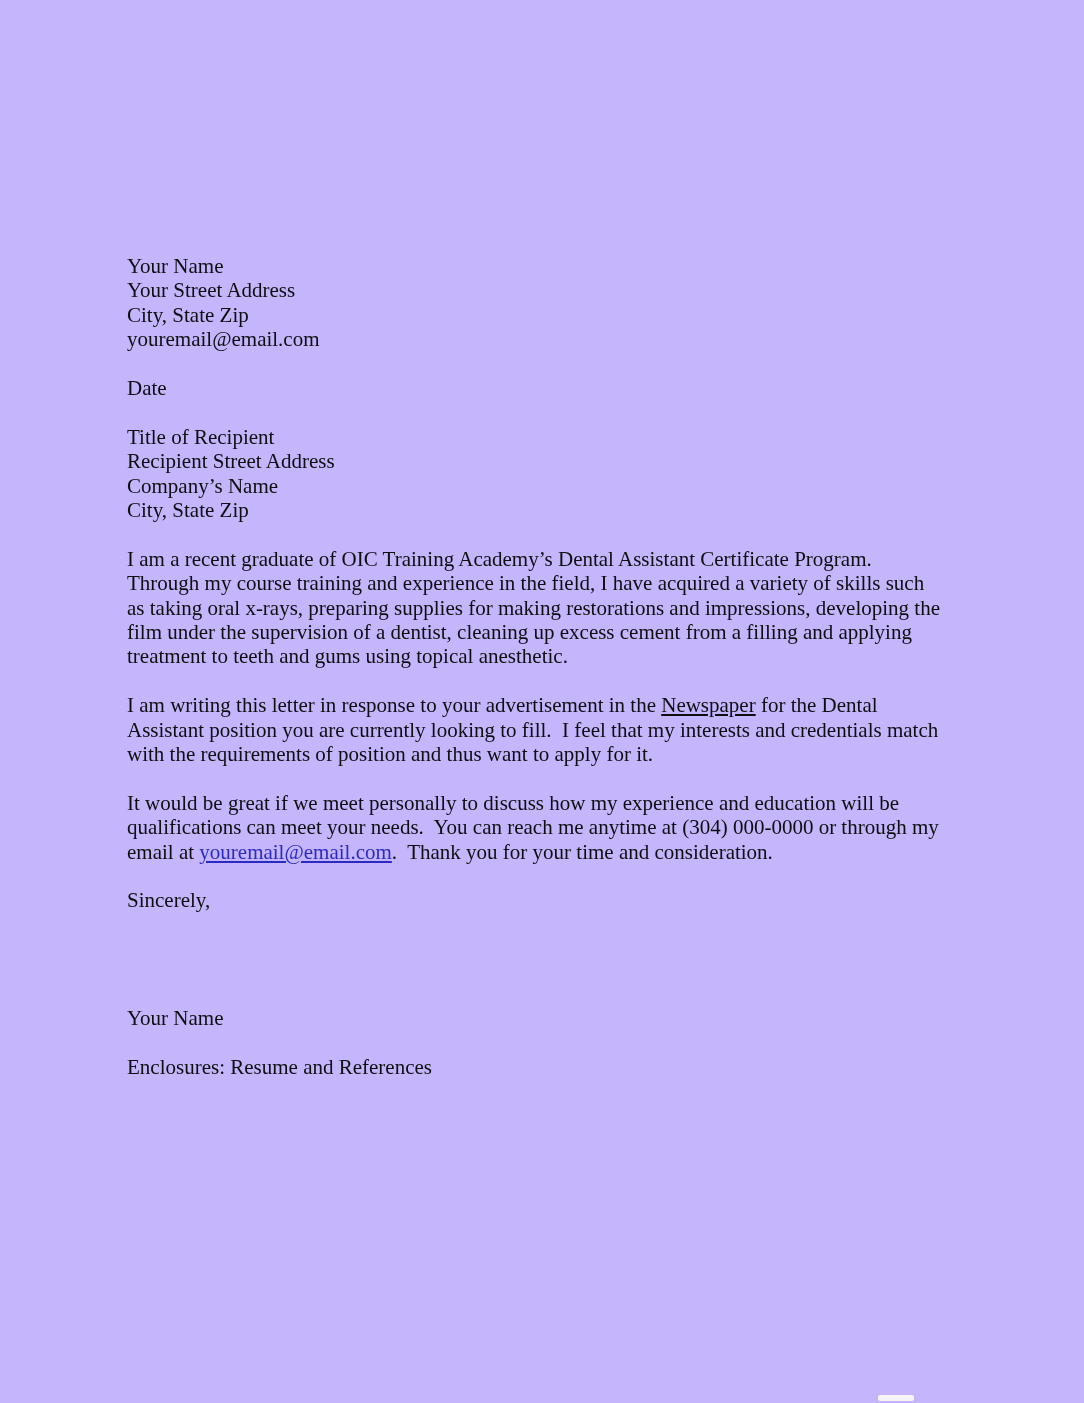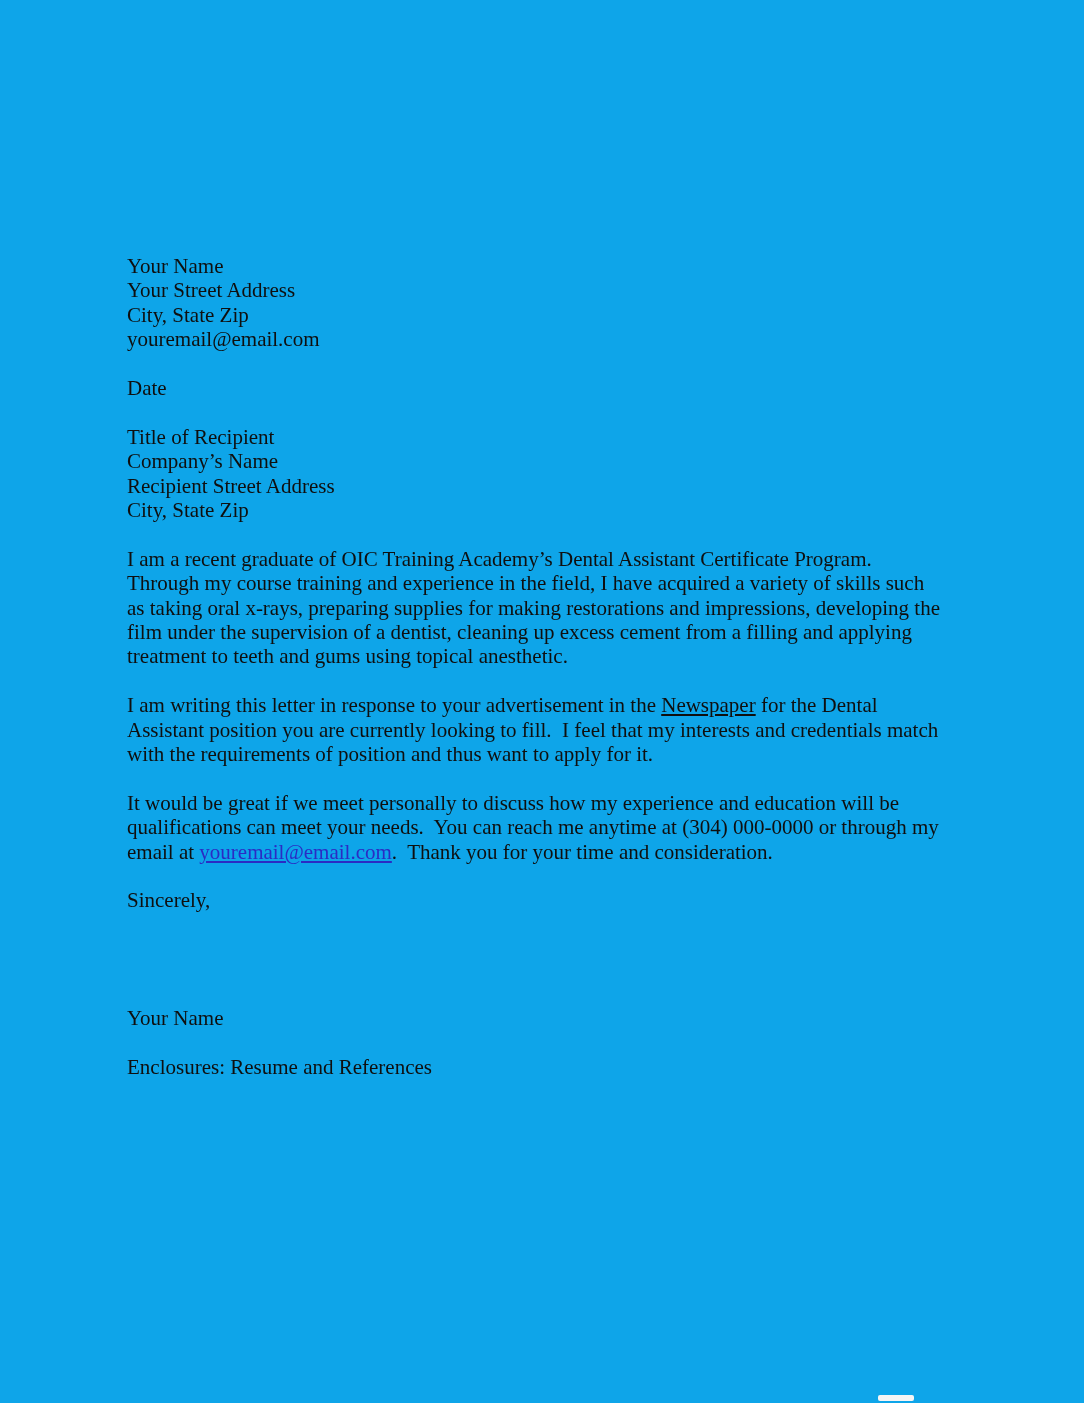--- a/index.html
+++ b/index.html
@@ -4,21 +4,21 @@
 <style>
   html, body {
     margin: 0;
     padding: 0;
     background: #ffffff;
   }
   .page {
     position: relative;
     width: 1084px;
     height: 1403px;
-    background: #0ea5e9;
+    background: #c4b5fd;
     box-sizing: border-box;
     padding: 254px 100px 0 127px;
     font-family: "Liberation Serif", "DejaVu Serif", serif;
     font-size: 21px;
     line-height: 24.4px;
     color: #0f0f0f;
     overflow: hidden;
   }
   .block {
     margin: 0 0 24.4px 0;
@@ -58,22 +58,22 @@
     <div class="line">City, State Zip</div>
     <div class="line">youremail@email.com</div>
   </div>
 
   <div class="block">
     <div class="line">Date</div>
   </div>
 
   <div class="block">
     <div class="line">Title of Recipient</div>
+    <div class="line">Recipient Street Address</div>
     <div class="line">Company’s Name</div>
-    <div class="line">Recipient Street Address</div>
     <div class="line">City, State Zip</div>
   </div>
 
 
   <div class="block">
     <div class="line">I am a recent graduate of OIC Training Academy’s Dental Assistant Certificate Program.</div>
     <div class="line">Through my course training and experience in the field, I have acquired a variety of skills such</div>
     <div class="line">as taking oral x-rays, preparing supplies for making restorations and impressions, developing the</div>
     <div class="line">film under the supervision of a dentist, cleaning up excess cement from a filling and applying</div>
     <div class="line">treatment to teeth and gums using topical anesthetic.</div>

